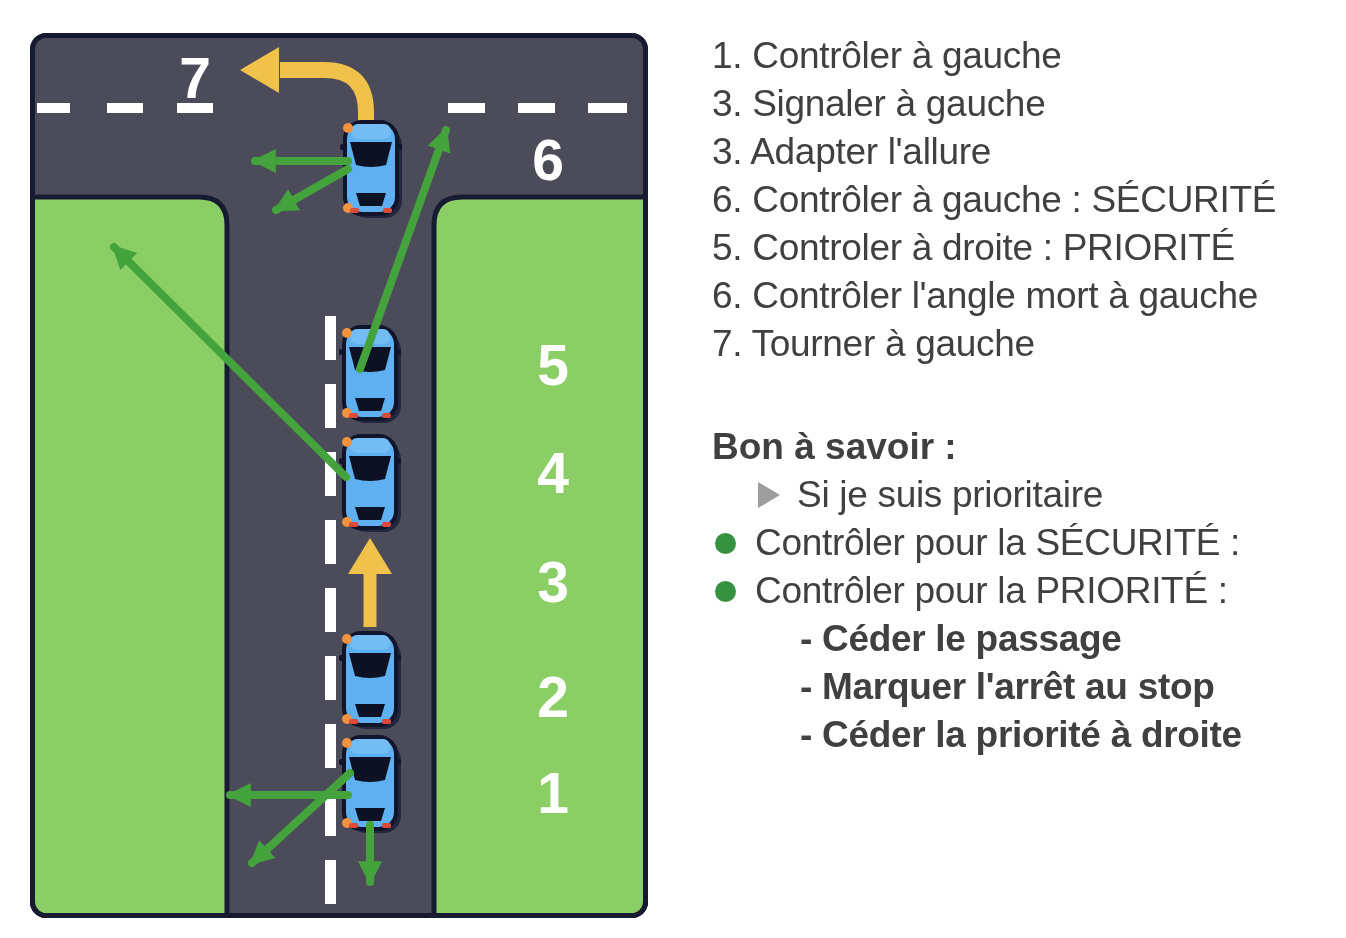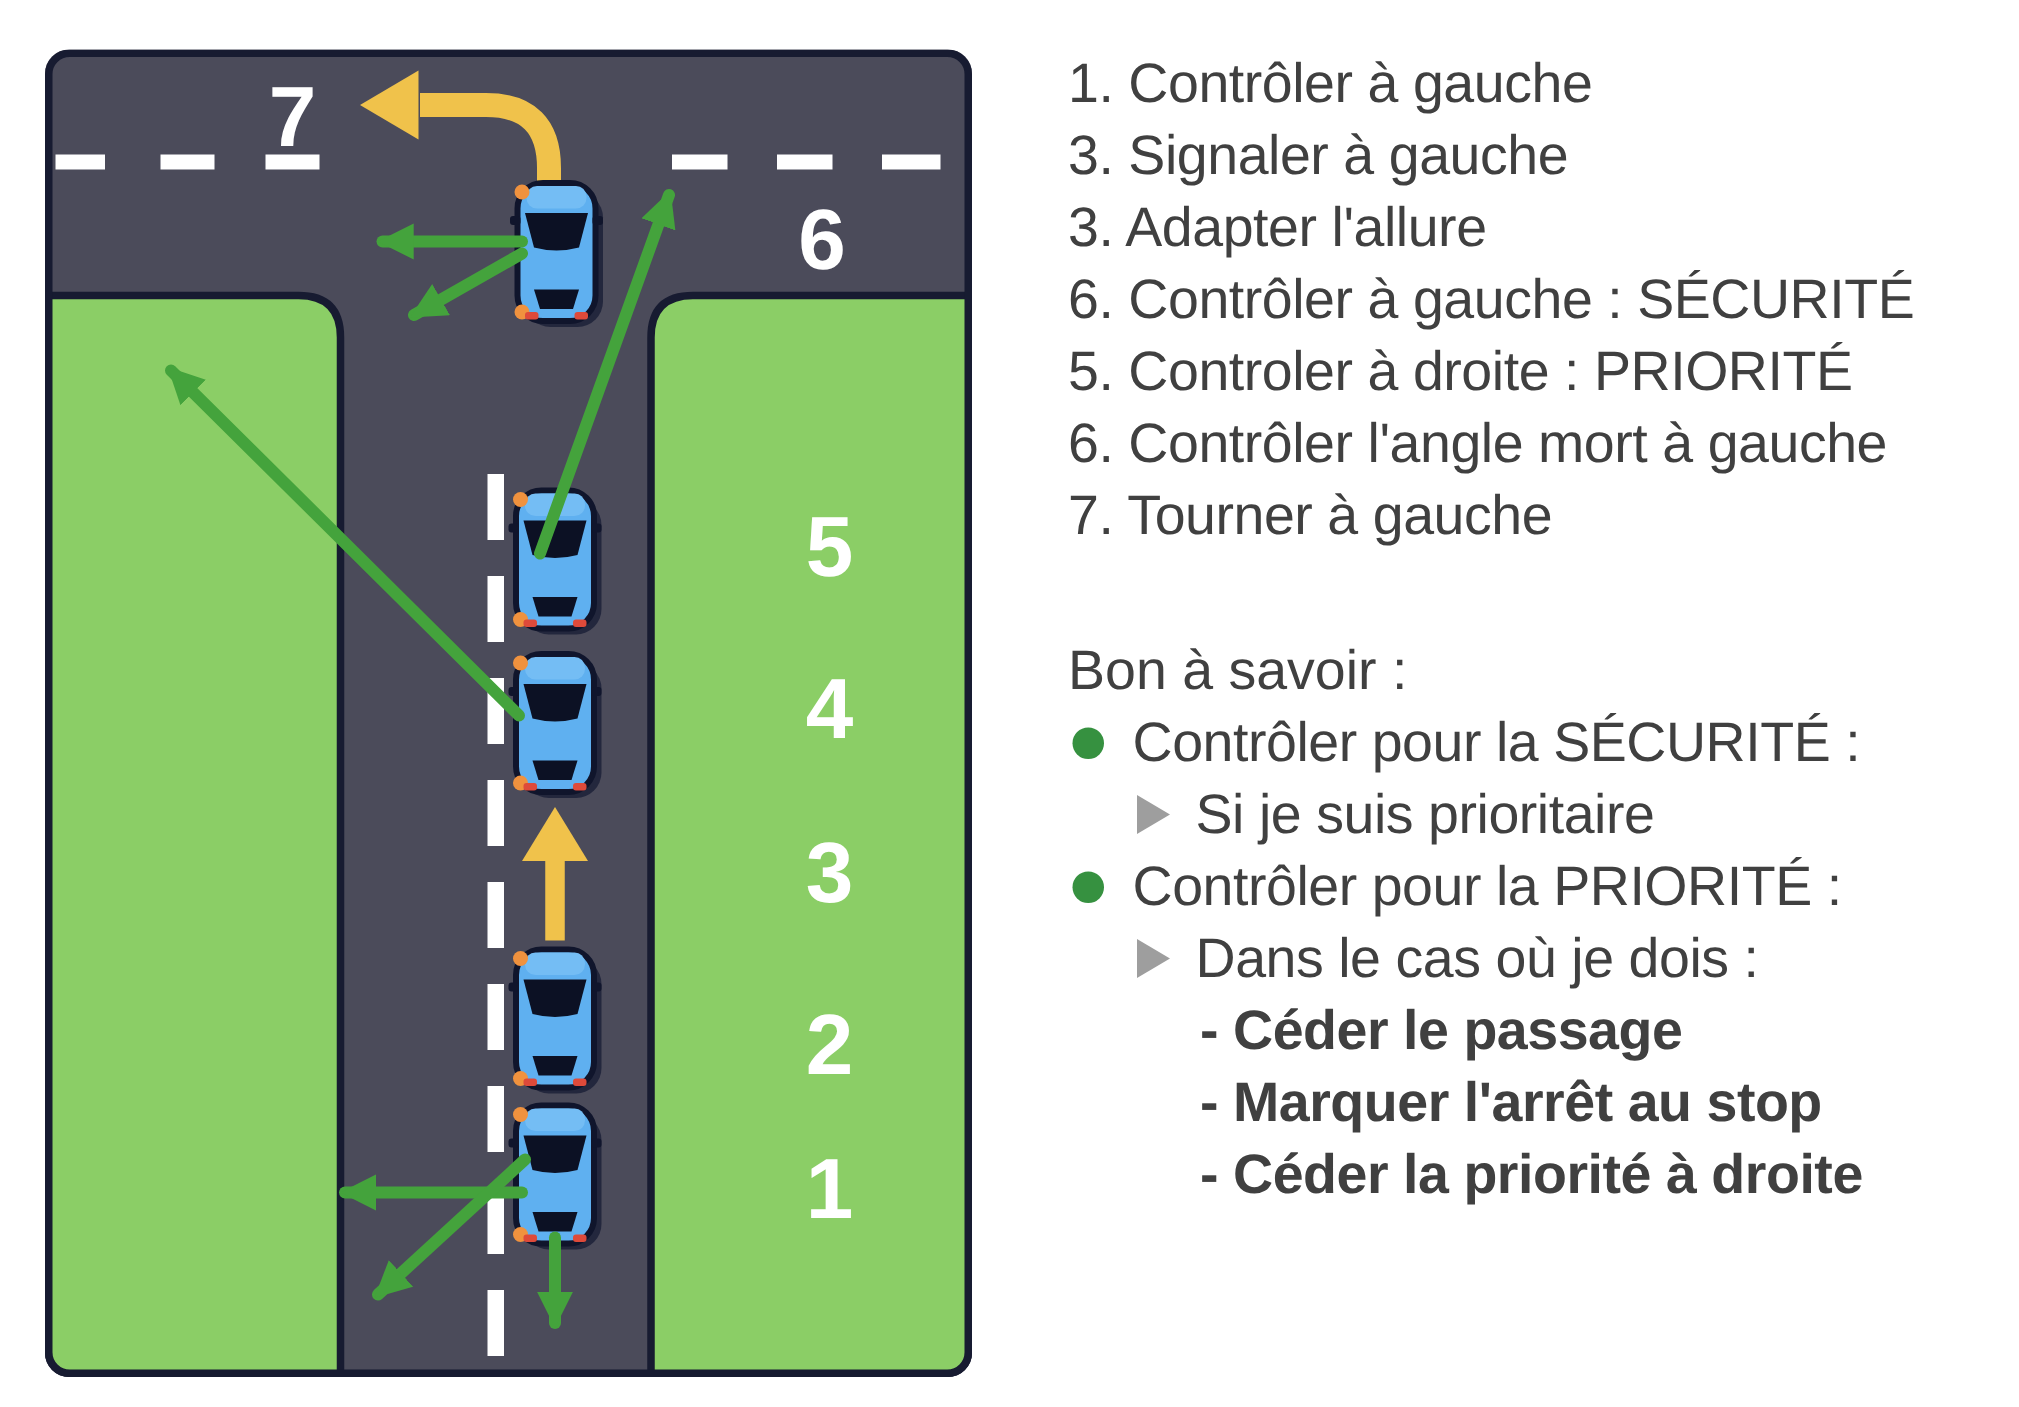--- a/index.html
+++ b/index.html
@@ -1,21 +1,21 @@
 <!DOCTYPE html>
 <html><head>
 <meta charset="utf-8">
 <style>
   html,body{margin:0;padding:0;background:#ffffff;}
   .page{position:relative;width:1346px;height:938px;background:#ffffff;overflow:hidden;
         font-family:"Liberation Sans",sans-serif;}
   .diagram-wrap{position:absolute;left:30px;top:33px;width:618px;height:885px;}
   .panel{position:absolute;left:712px;top:32px;width:634px;color:#404040;}
   .step{font-size:37px;line-height:48px;letter-spacing:-0.3px;white-space:nowrap;}
-  .tips-title{font-size:37px;line-height:48px;font-weight:normal;margin-top:55px;white-space:nowrap;}
+  .tips-title{font-size:37px;line-height:48px;font-weight:bold;margin-top:55px;white-space:nowrap;}
   .tip-row{display:flex;align-items:center;font-size:37px;line-height:48px;letter-spacing:-0.3px;white-space:nowrap;}
   .tip-row .txt{display:inline-block;}
   .marker-bullet{display:inline-block;width:21px;height:21px;border-radius:50%;
                  background:#369140;margin:0 19px 0 3px;flex:0 0 auto;}
   .marker-triangle{display:inline-block;width:0;height:0;border-top:13px solid transparent;
                    border-bottom:13px solid transparent;border-left:22px solid #9e9e9e;
                    margin:0 17px 0 46px;flex:0 0 auto;}
   .tip-dash{padding-left:88px;font-weight:bold;}
   svg text.lane-num{font-family:"Liberation Sans",sans-serif;font-weight:bold;fill:#ffffff;}
 </style>
@@ -120,34 +120,30 @@
     <div class="step">3. Signaler à gauche</div>
     <div class="step">3. Adapter l'allure</div>
     <div class="step">6. Contrôler à gauche : SÉCURITÉ</div>
     <div class="step">5. Controler à droite : PRIORITÉ</div>
     <div class="step">6. Contrôler l'angle mort à gauche</div>
     <div class="step">7. Tourner à gauche</div>
 
     <div class="tips-title">Bon à savoir :</div>
 
     <div class="tip-row">
-      <span class="marker-bullet"></span>
-      <span class="txt">Contrôler pour la SÉCURITÉ :</span>
-    </div>
-    <div class="tip-row">
       <span class="marker-triangle"></span>
       <span class="txt">Si je suis prioritaire</span>
     </div>
     <div class="tip-row">
       <span class="marker-bullet"></span>
-      <span class="txt">Contrôler pour la PRIORITÉ :</span>
+      <span class="txt">Contrôler pour la SÉCURITÉ :</span>
     </div>
     <div class="tip-row">
-      <span class="marker-triangle"></span>
-      <span class="txt">Dans le cas où je dois :</span>
+      <span class="marker-bullet"></span>
+      <span class="txt">Contrôler pour la PRIORITÉ :</span>
     </div>
     <div class="tip-row tip-dash">
       <span class="txt">- Céder le passage</span>
     </div>
     <div class="tip-row tip-dash">
       <span class="txt">- Marquer l'arrêt au stop</span>
     </div>
     <div class="tip-row tip-dash">
       <span class="txt">- Céder la priorité à droite</span>
     </div>

